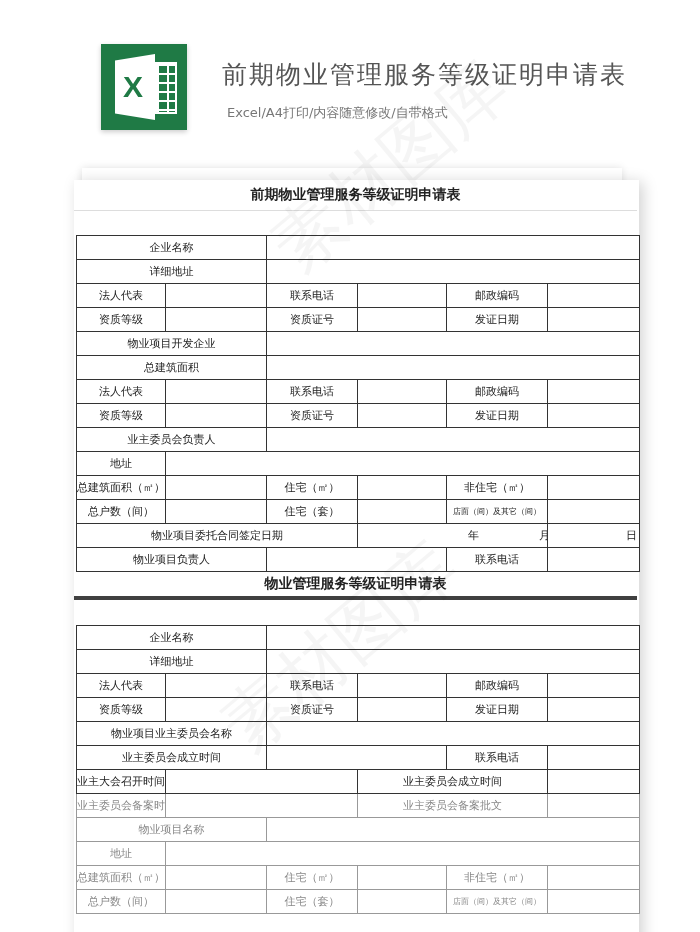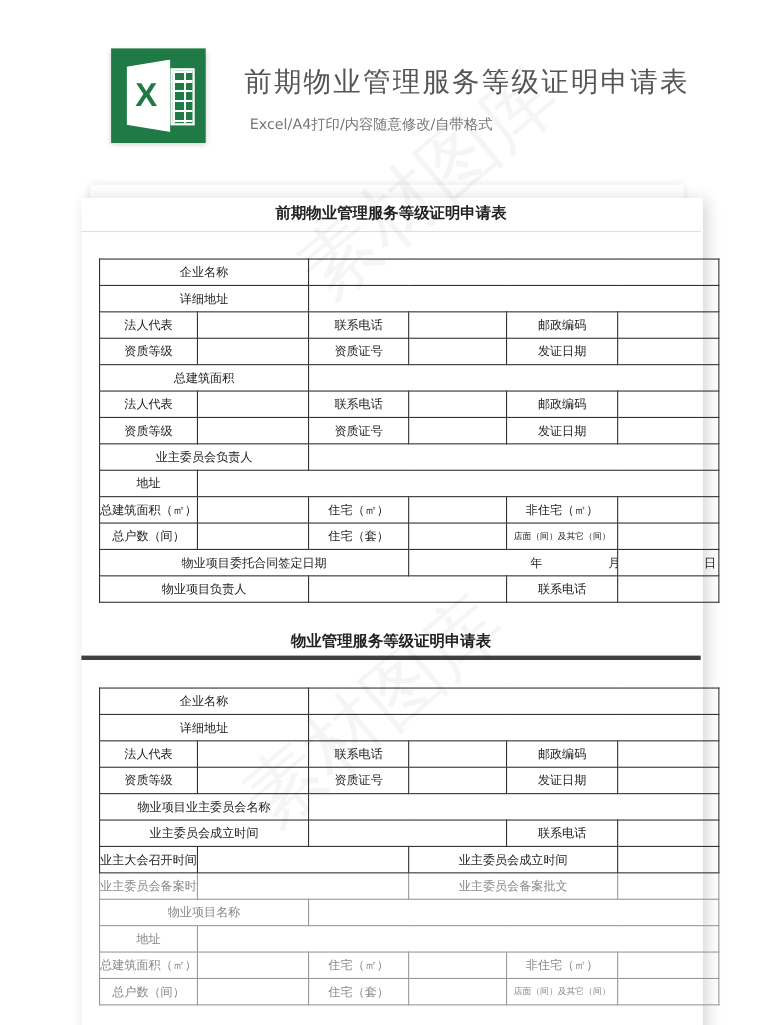--- a/index.html
+++ b/index.html
@@ -5,21 +5,21 @@
   html,body{margin:0;padding:0;}
   body{width:700px;height:932px;background:#fff;position:relative;overflow:hidden;font-family:"DejaVu Sans","Liberation Sans",sans-serif;color:#222;}
   .logo{position:absolute;left:101px;top:44px;width:86px;height:86px;background:#1f7a45;box-shadow:0 2px 5px rgba(0,0,0,.2);}
   .logo .page{position:absolute;left:14px;top:10px;width:40px;height:66px;background:#fff;clip-path:polygon(0 10%,100% 0,100% 100%,0 90%);}
   .logo .x{position:absolute;left:22px;top:26px;color:#1f7a45;font:bold 30px "Liberation Sans",sans-serif;}
   .logo .grid{position:absolute;left:54px;top:18px;width:22px;height:52px;background:repeating-linear-gradient(#fff 0 2px,transparent 2px 9px),linear-gradient(90deg,#fff 0 2px,transparent 2px 10px,#fff 10px 12px,transparent 12px 20px,#fff 20px 22px);border:2px solid #fff;box-sizing:border-box;}
   .htitle{position:absolute;left:222px;top:58px;font-size:25px;color:#555;letter-spacing:2px;font-family:"DejaVu Sans",sans-serif;}
   .hsub{position:absolute;left:227px;top:104px;font-size:13px;color:#777;}
   .paper-back{position:absolute;left:82px;top:168px;width:540px;height:800px;background:#fff;box-shadow:0 0 8px rgba(0,0,0,.12);}
   .paper{position:absolute;left:74px;top:180px;width:565px;height:780px;background:#fff;box-shadow:4px 2px 14px rgba(0,0,0,.18);}
-  table{border-collapse:collapse;position:absolute;left:16px;width:563px;table-layout:fixed;font-size:11px;}
+  table{border-collapse:collapse;position:absolute;left:2px;width:563px;table-layout:fixed;font-size:11px;}
   td{border:1px solid #333;height:23px;padding:0;text-align:center;overflow:hidden;white-space:nowrap;}
   td.small{font-size:8px;line-height:9px;white-space:normal;}
   .ttl{position:absolute;left:0;width:563px;text-align:center;font-weight:bold;font-size:14px;}
   .light td{color:#888;border-color:#999;}
   .wm{position:absolute;font-size:70px;color:rgba(0,0,0,0.04);transform:rotate(-40deg);white-space:nowrap;pointer-events:none;}
 </style>
 </head>
 <body>
 
 <div class="logo">
@@ -61,20 +61,24 @@
         </tr>
     <tr>
           <td>资质等级</td>
           <td></td>
           <td>资质证号</td>
           <td></td>
           <td>发证日期</td>
           <td></td>
         </tr>
     <tr>
+          <td colspan="2">物业项目开发企业</td>
+          <td colspan="4"></td>
+        </tr>
+    <tr>
           <td colspan="2">总建筑面积</td>
           <td colspan="4"></td>
         </tr>
     <tr>
           <td>法人代表</td>
           <td></td>
           <td>联系电话</td>
           <td></td>
           <td>邮政编码</td>
           <td></td>

